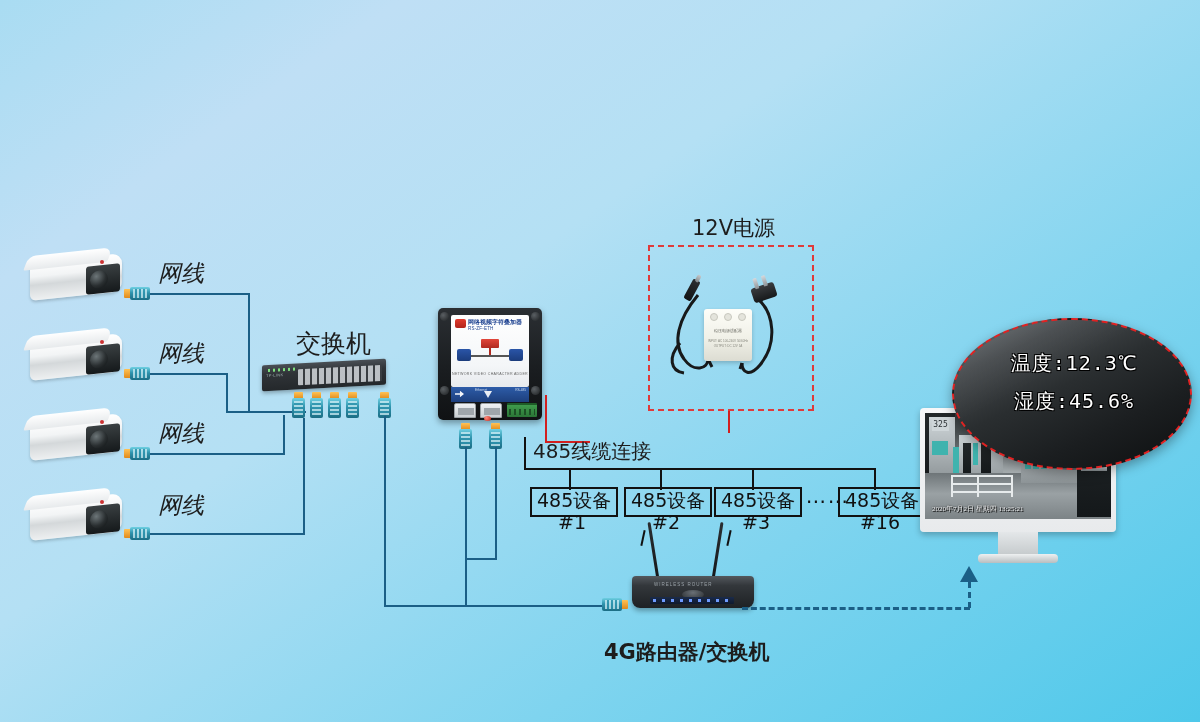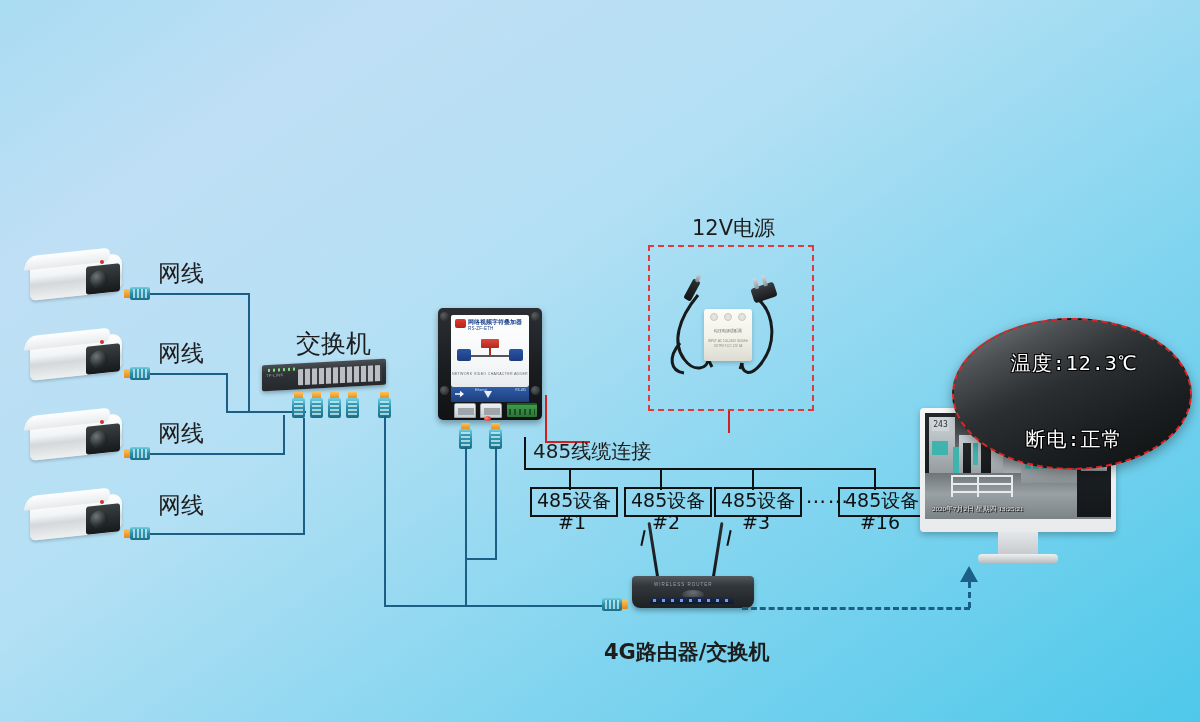--- a/index.html
+++ b/index.html
@@ -26,21 +26,21 @@
   #subtitle {
     left: 0; right: 0; top: 142px;
     text-align: center;
     font-size: 37px; color: #232323; letter-spacing: 0px;
     font-family: "DejaVu Sans", "Liberation Sans", sans-serif;
   }
 
   
   .lbl { font-size: 19px; color: #1d1d1d; white-space: nowrap;
          font-family: "DejaVu Sans", "Liberation Sans", sans-serif; }
-  .lbl-lg { font-size: 23px; }
+  .lbl-lg { font-size: 23px; font-style: italic; }
 
   
   .camera { width: 108px; height: 56px; }
   .cam-body {
     position: absolute; left: 8px; top: 10px;
     width: 92px; height: 38px;
     background: linear-gradient(180deg,#ffffff 0%,#f2f4f5 38%,#d4d8da 60%,#eef0f1 100%);
     border-radius: 6px 10px 10px 6px;
     transform: skewY(-6deg);
     box-shadow: 0 2px 3px rgba(0,0,0,.18);
@@ -493,26 +493,26 @@
       <div class="rackdark" style="left:152px; top:6px; width:34px; height:98px;"></div>
       <div class="rack" style="left:156px; top:14px; width:26px; height:4px;"></div>
       <div class="rack" style="left:156px; top:34px; width:26px; height:4px;"></div>
       <div class="rack" style="left:156px; top:54px; width:26px; height:4px;"></div>
       <div class="rail" style="left:26px; top:62px; width:62px;"></div>
       <div class="rail" style="left:26px; top:70px; width:62px;"></div>
       <div class="rail" style="left:26px; top:78px; width:62px;"></div>
       <div class="rail" style="left:26px; top:62px; width:2px; height:22px;"></div>
       <div class="rail" style="left:52px; top:62px; width:2px; height:22px;"></div>
       <div class="rail" style="left:86px; top:62px; width:2px; height:22px;"></div>
-      <div id="mon-num">243</div>
+      <div id="mon-num">325</div>
       <div id="mon-time">2020年7月2日  星期四  13:25:21</div>
     </div>
     <div id="mon-neck"></div>
     <div id="mon-base"></div>
   </div>
 
   <div class="abs" id="magnifier" style="left:952px; top:318px;">
     <div class="sheen"></div>
     <div class="mag-line" style="top:30px;">温度:12.3℃</div>
-    <div class="mag-line" style="top:106px;">断电:正常</div>
+    <div class="mag-line" style="top:68px;">湿度:45.6%</div>
   </div>
 
 </div>
 
 </body></html>

